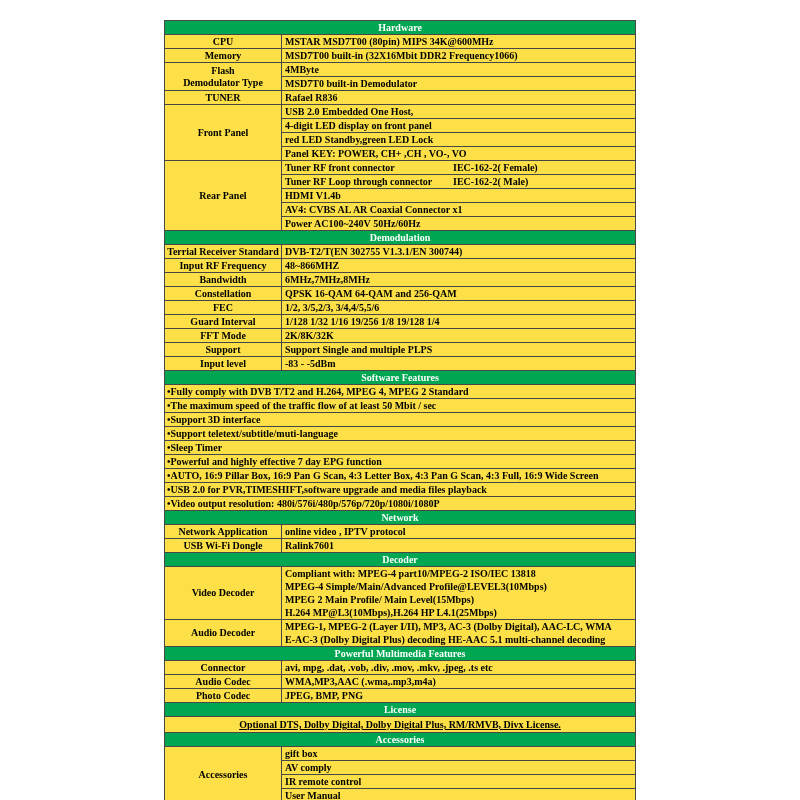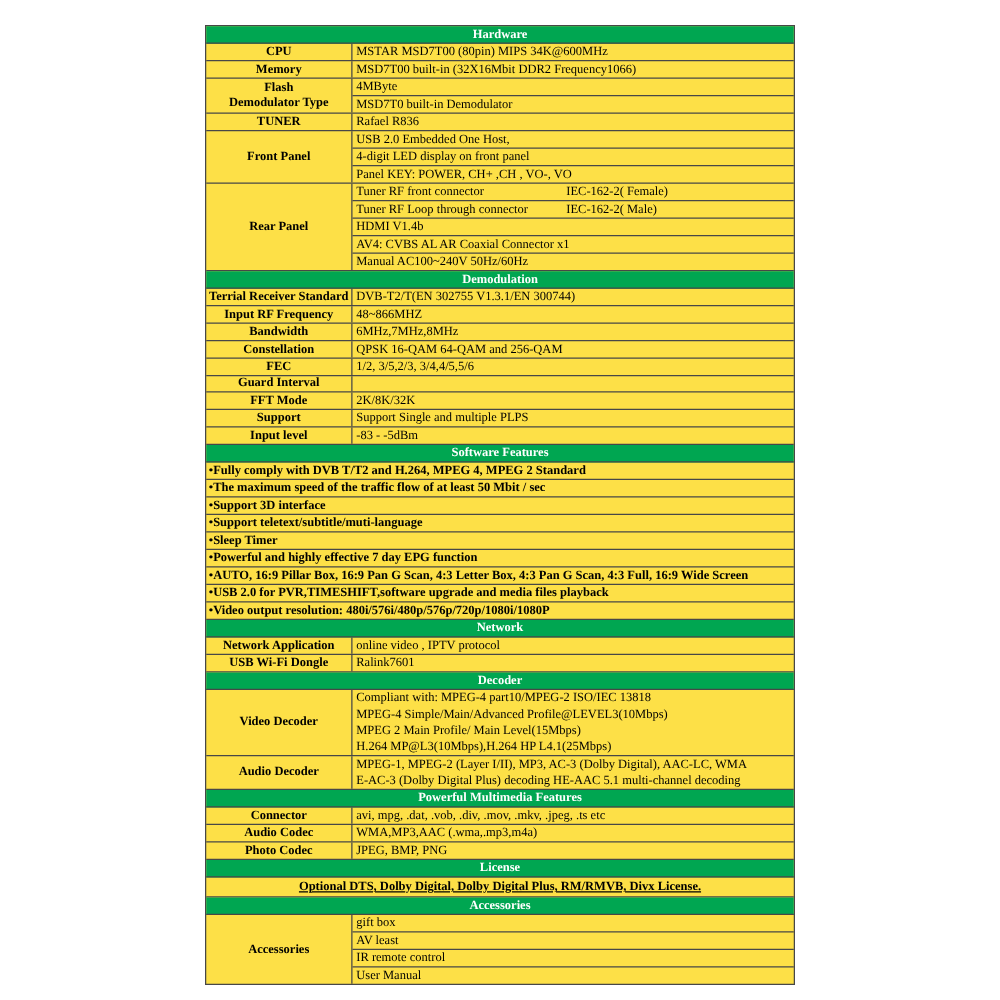--- a/index.html
+++ b/index.html
@@ -56,21 +56,21 @@
     min-width: 0;
     display: flex;
     flex-direction: column;
     justify-content: center;
   }
   .value-line {
     min-height: 13px;
     display: flex;
     align-items: center;
     padding: 0 3px;
-    font-weight: normal;
+    font-weight: bold;
     font-size: 10px;
     line-height: 12px;
     white-space: nowrap;
     overflow: hidden;
   }
   .value-cell.divided .value-line + .value-line {
     border-top: 1px solid var(--border, #474747);
   }
   .val-main {
     display: inline-block;
@@ -141,39 +141,40 @@
         <div class="value-line">Rafael R836</div>
       </div>
     </div>
     <div class="spec-row">
       <div class="label-cell">
         <div class="label-line">Front Panel</div>
       </div>
       <div class="value-cell divided">
         <div class="value-line">USB 2.0 Embedded One Host,</div>
         <div class="value-line">4-digit LED display on front panel</div>
+        <div class="value-line">red LED Standby,green LED Lock</div>
         <div class="value-line">Panel KEY: POWER, CH+ ,CH , VO-, VO</div>
       </div>
     </div>
     <div class="spec-row">
       <div class="label-cell">
         <div class="label-line">Rear Panel</div>
       </div>
       <div class="value-cell divided">
         <div class="value-line">
           <span class="val-main">Tuner RF front connector</span>
           <span class="val-note">IEC-162-2( Female)</span>
         </div>
         <div class="value-line">
           <span class="val-main">Tuner RF Loop through connector</span>
           <span class="val-note">IEC-162-2( Male)</span>
         </div>
         <div class="value-line">HDMI V1.4b</div>
         <div class="value-line">AV4: CVBS AL AR Coaxial  Connector  x1</div>
-        <div class="value-line">Manual  AC100~240V  50Hz/60Hz</div>
+        <div class="value-line">Power  AC100~240V  50Hz/60Hz</div>
       </div>
     </div>
     <div class="section-header">Demodulation</div>
     <div class="spec-row">
       <div class="label-cell">
         <div class="label-line">Terrial Receiver Standard</div>
       </div>
       <div class="value-cell divided">
         <div class="value-line">DVB-T2/T(EN  302755 V1.3.1/EN 300744)</div>
       </div>
@@ -206,20 +207,23 @@
       <div class="label-cell">
         <div class="label-line">FEC</div>
       </div>
       <div class="value-cell divided">
         <div class="value-line">1/2, 3/5,2/3, 3/4,4/5,5/6</div>
       </div>
     </div>
     <div class="spec-row">
       <div class="label-cell">
         <div class="label-line">Guard Interval</div>
+      </div>
+      <div class="value-cell divided">
+        <div class="value-line">1/128  1/32  1/16  19/256  1/8  19/128  1/4</div>
       </div>
     </div>
     <div class="spec-row">
       <div class="label-cell">
         <div class="label-line">FFT Mode</div>
       </div>
       <div class="value-cell divided">
         <div class="value-line">2K/8K/32K</div>
       </div>
     </div>
@@ -314,18 +318,18 @@
     </div>
     <div class="section-header">License</div>
     <div class="center-row">Optional  DTS, Dolby Digital, Dolby Digital Plus, RM/RMVB, Divx  License.</div>
     <div class="section-header">Accessories</div>
     <div class="spec-row">
       <div class="label-cell">
         <div class="label-line">Accessories</div>
       </div>
       <div class="value-cell divided">
         <div class="value-line">gift box</div>
-        <div class="value-line">AV least</div>
+        <div class="value-line">AV comply</div>
         <div class="value-line">IR remote control</div>
         <div class="value-line">User Manual</div>
       </div>
     </div>
   </div>
 
 </body></html>

